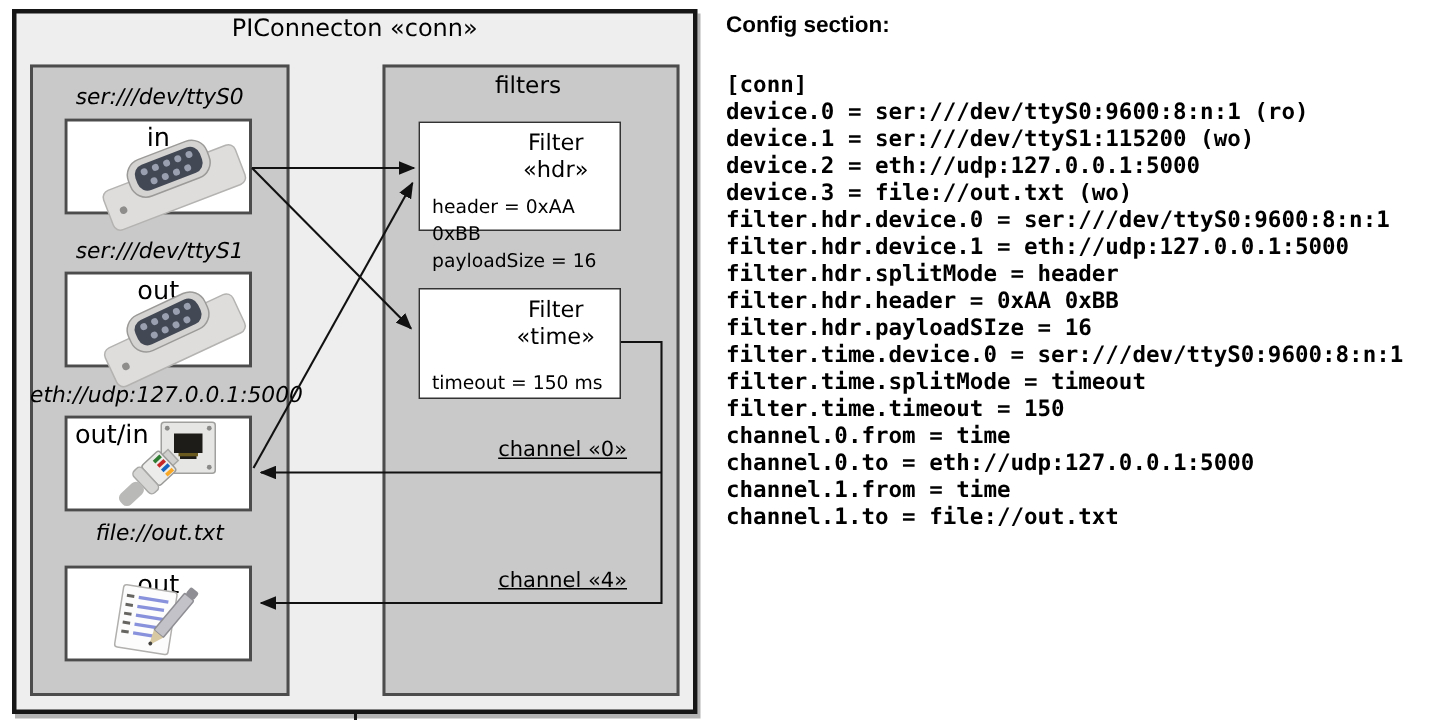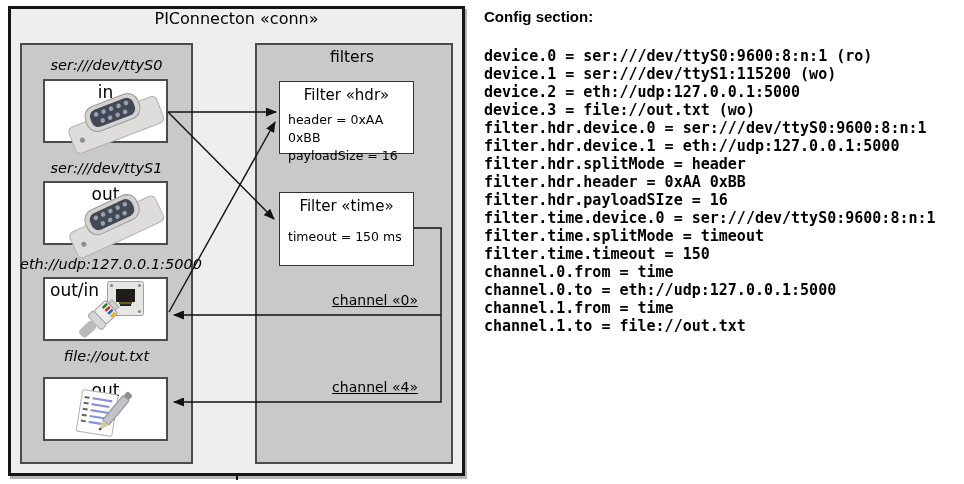--- a/index.html
+++ b/index.html
@@ -19,21 +19,21 @@
 
   .dev-label{left:20px;width:173px;text-align:center;font-size:14.5px;font-style:italic;}
   .device-box{left:43px;width:121px;height:60px;border:2px solid #4c4c4c;background:#ffffff;}
   .device-box svg{position:absolute;overflow:visible;}
   .caption{position:absolute;font-size:17px;line-height:20px;}
   .caption.center{left:0;right:0;top:1px;text-align:center;}
   .caption.topleft{left:5px;top:1px;}
 
   .filters-title{left:255px;width:194px;top:48px;text-align:center;font-size:15.5px;}
   .filter-box{left:279px;width:133px;border:1px solid #333333;background:#ffffff;}
-  .filter-title{text-align:center;font-size:15px;margin-top:4px;}
+  .filter-title{text-align:center;font-size:15px;margin-top:4px;padding-left:48px;}
   .filter-props{margin-left:8px;font-size:12.5px;line-height:18px;}
 
   .channel-label{left:285px;width:133px;text-align:right;font-size:14px;text-decoration:underline;}
 
   .overlay{left:0;top:0;pointer-events:none;}
   .overlay line,.overlay polyline{stroke:#111111;stroke-width:1.4;fill:none;}
 
   .bottom-tick{left:236px;top:474px;width:2px;height:6px;background:#161616;}
 
   
@@ -187,20 +187,21 @@
     <line x1="168" y1="112" x2="274" y2="219" marker-end="url(#arw)"></line>
     <line x1="169" y1="312" x2="275" y2="122" marker-end="url(#arw)"></line>
     <polyline points="414,228 441,228 441,402 174,402" marker-end="url(#arw)"></polyline>
     <polyline points="441,315 174,315" marker-end="url(#arw)"></polyline>
   </svg>
 
   <div class="abs bottom-tick"></div>
 
   <div class="abs config-heading">Config section:</div>
   <div class="abs config-lines">
+    <div>[conn]</div>
     <div>device.0 = ser:///dev/ttyS0:9600:8:n:1 (ro)</div>
     <div>device.1 = ser:///dev/ttyS1:115200 (wo)</div>
     <div>device.2 = eth://udp:127.0.0.1:5000</div>
     <div>device.3 = file://out.txt (wo)</div>
     <div>filter.hdr.device.0 = ser:///dev/ttyS0:9600:8:n:1</div>
     <div>filter.hdr.device.1 = eth://udp:127.0.0.1:5000</div>
     <div>filter.hdr.splitMode = header</div>
     <div>filter.hdr.header = 0xAA 0xBB</div>
     <div>filter.hdr.payloadSIze = 16</div>
     <div>filter.time.device.0 = ser:///dev/ttyS0:9600:8:n:1</div>

